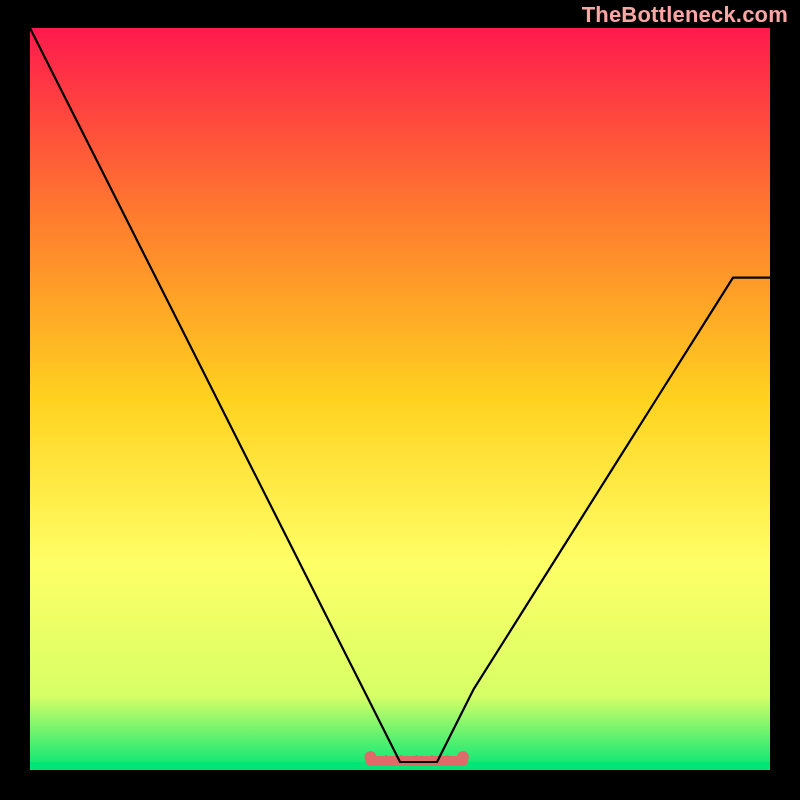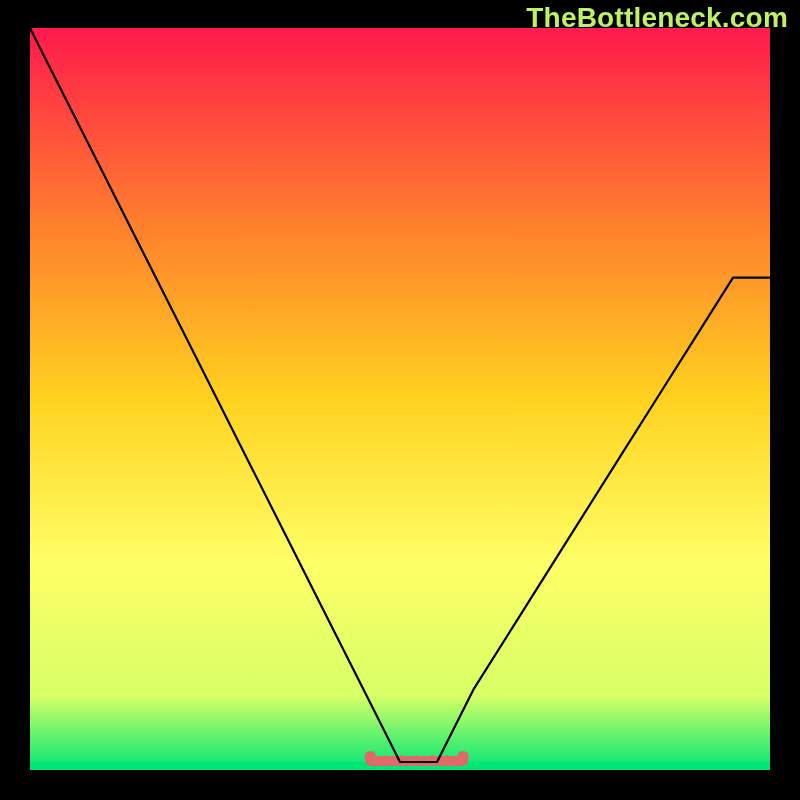--- a/index.html
+++ b/index.html
@@ -14,22 +14,22 @@
   .frame {
     position: relative;
     width: 800px;
     height: 800px;
     background: #000000;
   }
   .watermark {
     position: absolute;
     top: 2px;
     right: 12px;
-    color: #bef264;
-    font-size: 28px;
+    color: #fca5a5;
+    font-size: 22px;
     font-weight: 600;
     letter-spacing: 0.2px;
     z-index: 10;
   }
   svg.plot {
     position: absolute;
     top: 28px;
     left: 30px;
     width: 740px;
     height: 742px;

